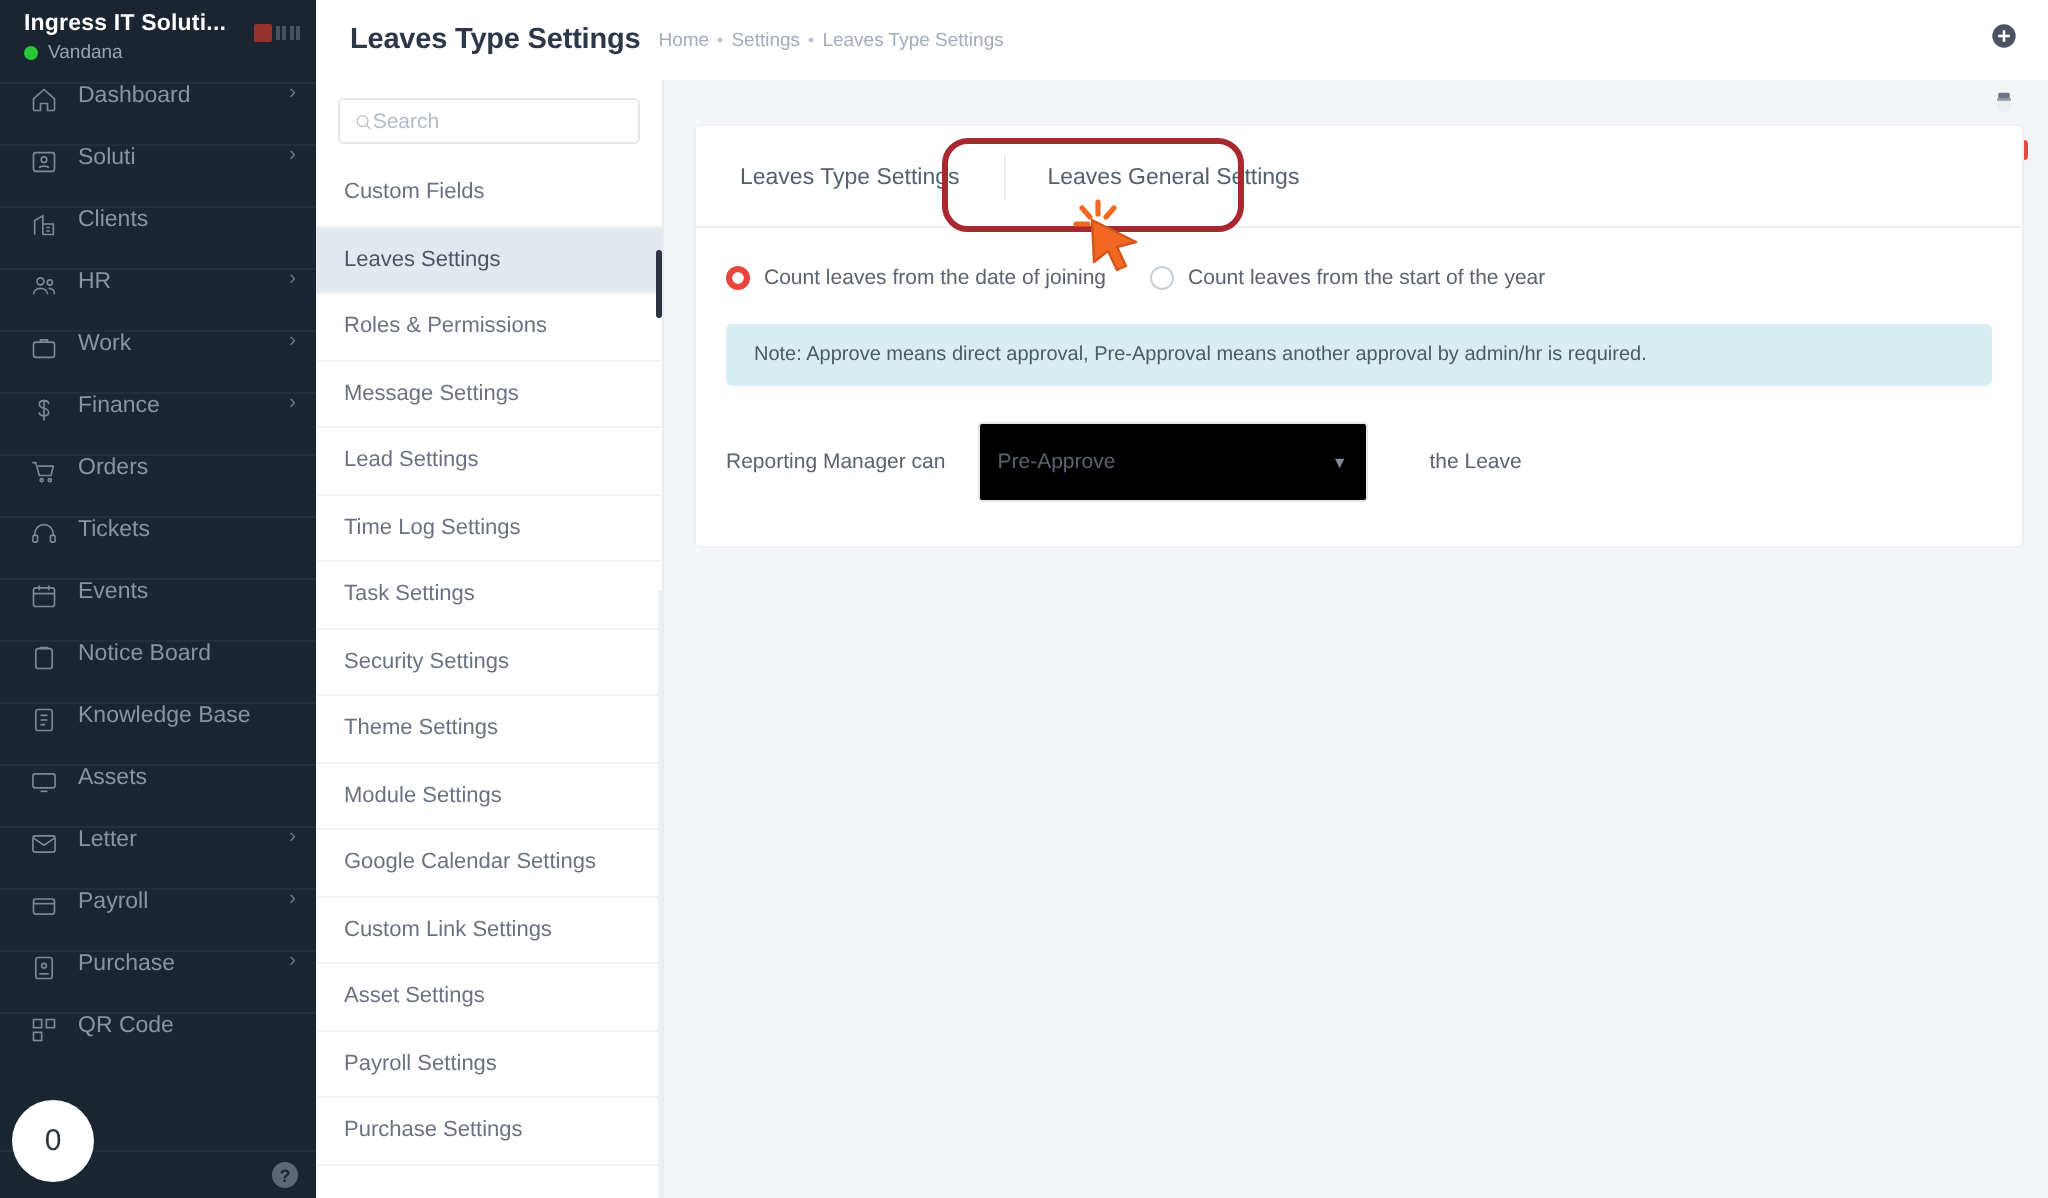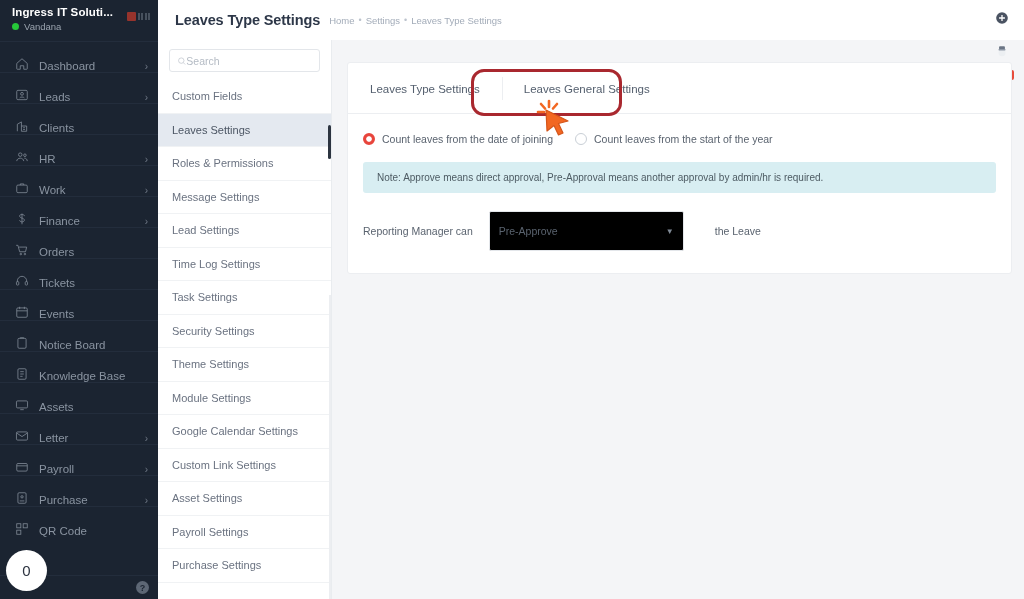--- a/index.html
+++ b/index.html
@@ -34,21 +34,21 @@
   .sb-logo {
     position: absolute; right: 8px; top: 12px;
     display: flex; align-items: center; gap: 2px; opacity: .75;
   }
   .sb-logo-mark { width: 9px; height: 9px; background: #c0392b; border-radius: 1px; }
   .sb-logo-bars { display: flex; gap: 1.5px; }
   .sb-logo-bars i { display: block; width: 2px; height: 7px; background: #56606e; }
 
   .sb-nav { height: 558px; overflow: hidden; }
   .sb-item {
-    height: 31px; display: flex; align-items: flex-end;
+    height: 31px; display: flex; align-items: flex-start;
     padding: 0 10px 0 13px;
     border-top: 1px solid #232d3c;
     color: #8a94a1; font-size: 11.5px;
     cursor: pointer; position: relative;
   }
   .sb-item .ico {
     width: 17px; height: 16px; margin-right: 9px;
     display: flex; align-items: center; justify-content: center;
     flex: 0 0 17px;
   }
@@ -225,21 +225,21 @@
         <span class="sb-caret">›</span>
       </div>
       <div class="sb-item">
         <span class="ico">
             <svg viewBox="0 0 24 24">
               <rect x="3" y="4" width="18" height="16" rx="2"></rect>
               <circle cx="12" cy="10" r="2.4"></circle>
               <path d="M8 17c1-2 7-2 8 0"></path>
             </svg>
           </span>
-        <span class="sb-label">Leads</span>
+        <span class="sb-label">Soluti</span>
         <span class="sb-caret">›</span>
       </div>
       <div class="sb-item">
         <span class="ico">
             <svg viewBox="0 0 24 24">
               <path d="M4 21V9l7-4v16M11 21h9V12h-9"></path>
               <path d="M14 15h3M14 18h3"></path>
             </svg>
           </span>
         <span class="sb-label">Clients</span>

